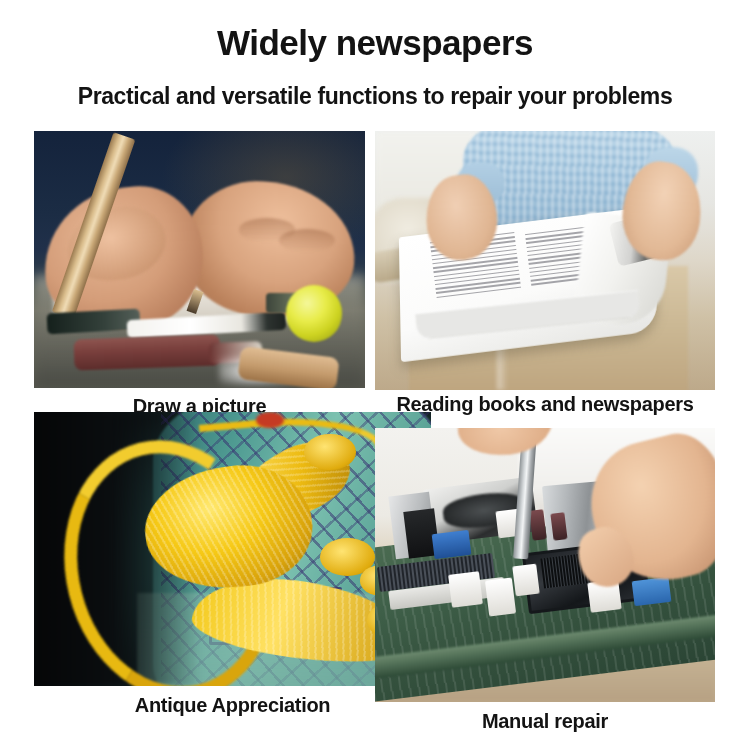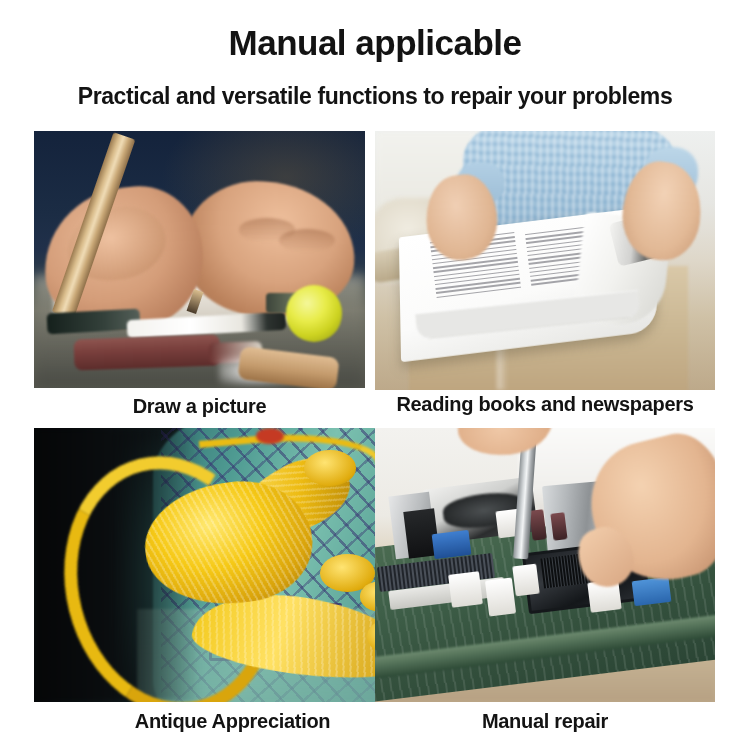--- a/index.html
+++ b/index.html
@@ -46,21 +46,21 @@
     color: #131313;
     line-height: 28px;
   }
 
   
   .cell {
     position: absolute;
   }
   .cell-tl { left: 34px;  top: 131px; width: 331px; height: 257px; }
   .cell-tr { left: 375px; top: 131px; width: 340px; height: 259px; }
-  .cell-bl { left: 34px;  top: 428px; width: 397px; height: 274px; }
+  .cell-bl { left: 34px;  top: 412px; width: 397px; height: 274px; }
   .cell-br { left: 375px; top: 428px; width: 340px; height: 274px; }
 
   .photo {
     position: absolute;
     inset: 0;
     overflow: hidden;
     background: #cfcfcf;
   }
   .layer { position: absolute; }
 
@@ -557,21 +557,21 @@
     border-radius: 40%;
     transform: rotate(-18deg);
     filter: blur(1.2px);
   }
 </style>
 </head>
 <body>
 
 <div class="poster">
 
-  <div class="title">Manual applicable</div>
+  <div class="title">Widely newspapers</div>
   <div class="subtitle">Practical and versatile functions to repair your problems</div>
 
   <div class="cell cell-tl">
     <div class="photo">
       <div class="layer p1-bg"></div>
       <div class="layer p1-teal"></div>
       <div class="layer p1-deskglow"></div>
       <div class="layer p1-paper"></div>
       <div class="layer p1-hand-r"></div>
       <div class="layer p1-knuckle" style="left:62%;top:34%;"></div>

